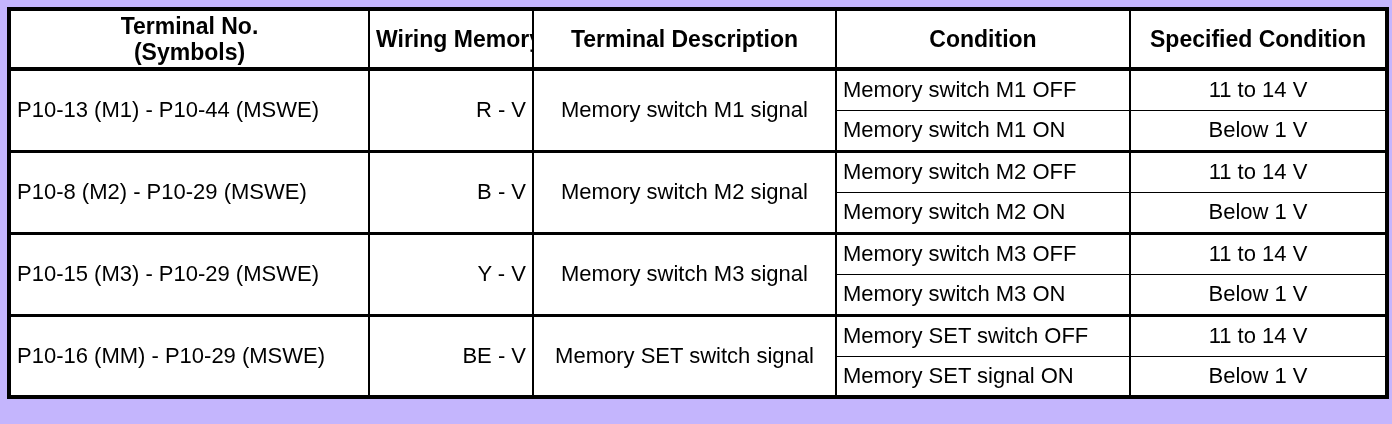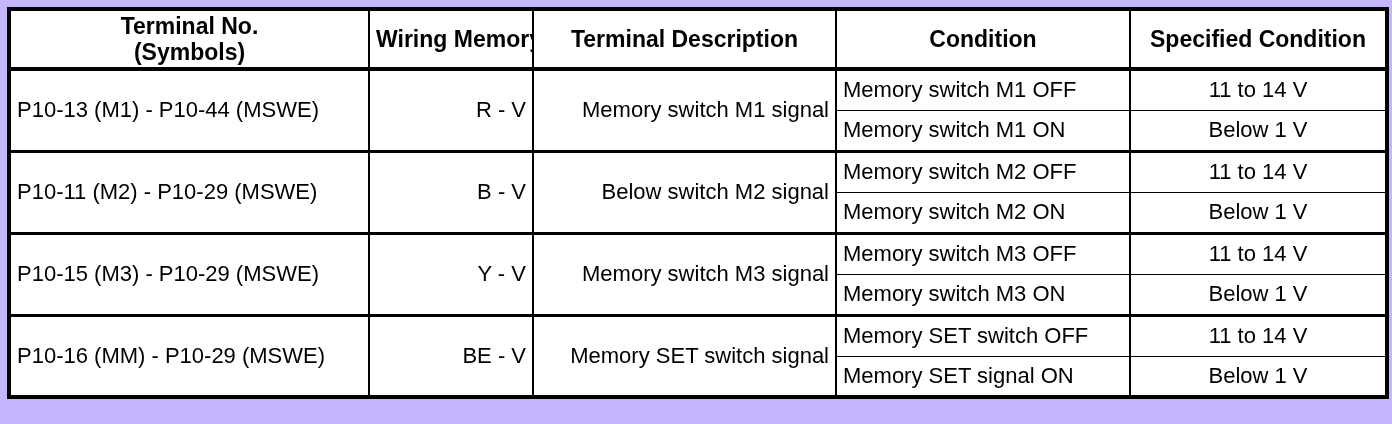--- a/index.html
+++ b/index.html
@@ -68,21 +68,21 @@
   table.spec-table tbody tr.group-start td.spec {
     border-bottom: 1px solid #000000;
   }
   table.spec-table tbody tr.group-end td.cond,
   table.spec-table tbody tr.group-end td.spec {
     border-top: 1px solid #000000;
   }
 
   td.terminal { text-align: left; padding-left: 8px; }
   td.wiring   { text-align: right; }
-  td.descr    { text-align: right; padding-left: 6px; }
+  td.descr    { text-align: center; padding-left: 6px; }
   td.cond     { text-align: left; padding-left: 7px; }
   td.spec     { text-align: center; margin-left: 6px; }
 
   .hdr-two-line span { display: block; }
 </style>
 </head>
 <body>
 
 <div class="page">
   <table class="spec-table">
@@ -113,23 +113,23 @@
         <td rowspan="2" class="descr">Memory switch M1 signal</td>
         <td class="cond">Memory switch M1 OFF</td>
         <td class="spec">11 to 14 V</td>
       </tr>
       <tr class="group-end">
         <td class="cond">Memory switch M1 ON</td>
         <td class="spec">Below 1 V</td>
       </tr>
 
       <tr class="group-start">
-        <td rowspan="2" class="terminal">P10-11 (M2) - P10-29 (MSWE)</td>
+        <td rowspan="2" class="terminal">P10-8 (M2) - P10-29 (MSWE)</td>
         <td rowspan="2" class="wiring">B - V</td>
-        <td rowspan="2" class="descr">Below switch M2 signal</td>
+        <td rowspan="2" class="descr">Memory switch M2 signal</td>
         <td class="cond">Memory switch M2 OFF</td>
         <td class="spec">11 to 14 V</td>
       </tr>
       <tr class="group-end">
         <td class="cond">Memory switch M2 ON</td>
         <td class="spec">Below 1 V</td>
       </tr>
 
       <tr class="group-start">
         <td rowspan="2" class="terminal">P10-15 (M3) - P10-29 (MSWE)</td>

